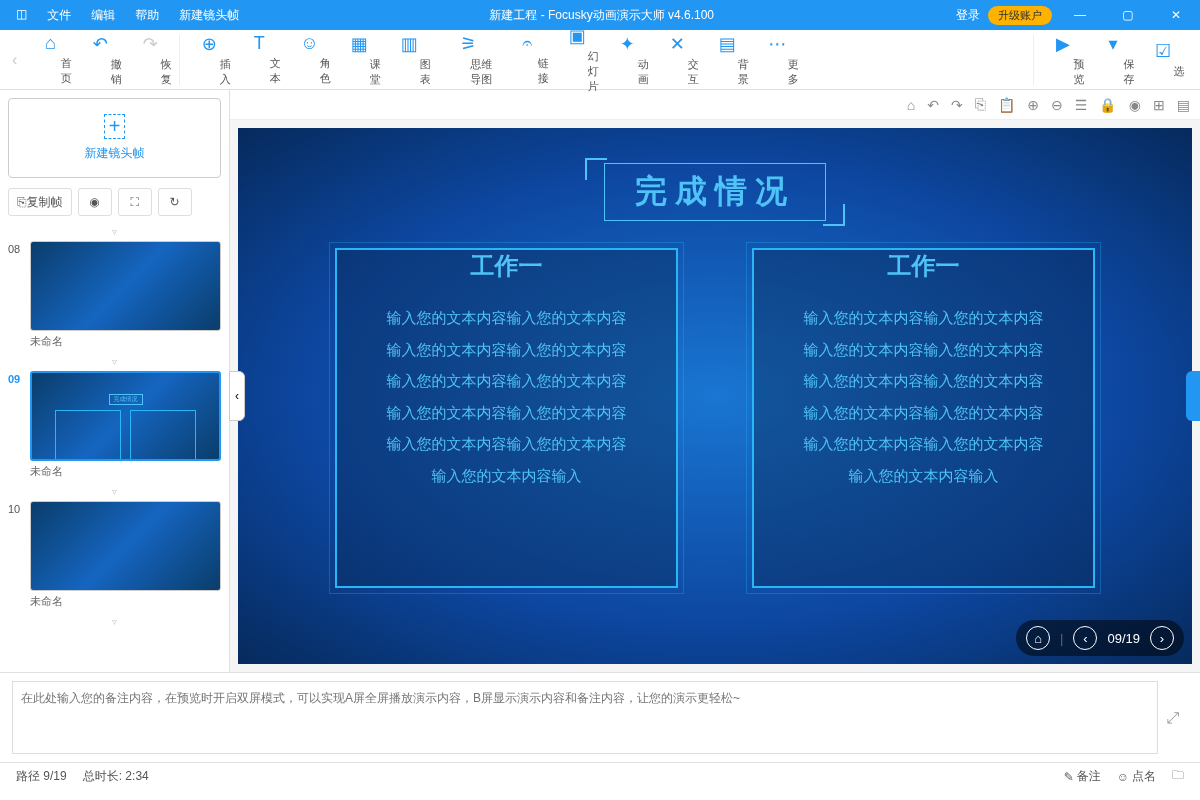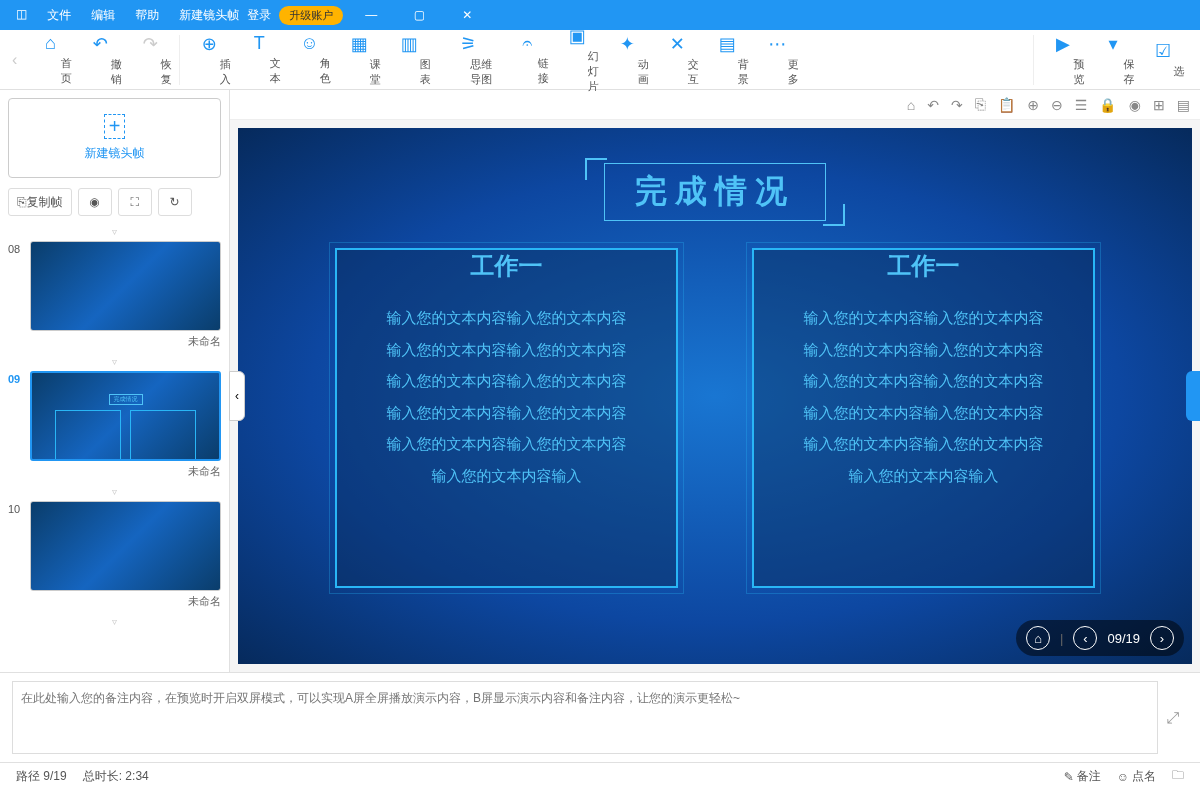--- a/index.html
+++ b/index.html
@@ -23,21 +23,21 @@
 .newframe .plus{font-size:20px;color:#2196f3;border:1px dashed #2196f3;padding:0 4px;margin-bottom:6px;}
 .sideactions{display:flex;gap:6px;margin-bottom:10px;}
 .sidebtn{border:1px solid #ddd;border-radius:3px;padding:4px 8px;font-size:12px;display:flex;align-items:center;justify-content:center;cursor:pointer;color:#555;}
 .sidebtn.sq{width:34px;height:28px;}
 .sep{text-align:center;color:#ccc;font-size:10px;margin:4px 0;}
 .thumbrow{display:flex;align-items:flex-start;gap:4px;margin-bottom:4px;}
 .thumbrow .num{font-size:11px;color:#555;width:18px;padding-top:2px;}
 .thumb{flex:1;}
 .thumb .img{width:100%;height:90px;border:1px solid #ccc;border-radius:3px;background:linear-gradient(135deg,#0a3d6b 0%,#1565c0 50%,#0a3d6b 100%);position:relative;overflow:hidden;}
 .thumb.sel .img{border:2px solid #2196f3;}
-.thumb .name{font-size:11px;color:#666;padding:3px 0;text-align:right;}
+.thumb .name{font-size:11px;color:#666;padding:3px 0;}
 .canvaswrap{flex:1;display:flex;flex-direction:column;position:relative;}
 .canvastools{height:30px;border-bottom:1px solid #eee;display:flex;align-items:center;justify-content:flex-end;padding:0 10px;gap:12px;color:#888;font-size:14px;}
 .canvastools span{cursor:pointer;}
 .canvas{flex:1;background:#f5f5f5;padding:8px;position:relative;}
 .slide{width:100%;height:100%;background:radial-gradient(ellipse at center,#1976d2 0%,#0d47a1 60%,#062a5c 100%);position:relative;overflow:hidden;}
 .slidetitle{position:absolute;top:35px;left:50%;transform:translateX(-50%);color:#4fc3f7;font-size:32px;font-weight:bold;letter-spacing:8px;border:1px solid #4fc3f7;padding:6px 30px;}
 .slidetitle::before,.slidetitle::after{content:'';position:absolute;width:20px;height:20px;border:2px solid #4fc3f7;}
 .slidetitle::before{top:-6px;left:-20px;border-right:none;border-bottom:none;}
 .slidetitle::after{bottom:-6px;right:-20px;border-left:none;border-top:none;}
 .panels{display:flex;justify-content:space-around;position:absolute;top:120px;left:0;right:0;padding:0 60px;}
@@ -66,20 +66,21 @@
 <body>
 
 <div class="titlebar">
   <div class="menus">
     <span>◫</span>
     <span>文件</span>
     <span>编辑</span>
     <span>帮助</span>
     <span>新建镜头帧</span>
   </div>
+  <div class="title">新建工程 - Focusky动画演示大师  v4.6.100</div>
   <div class="right">
     <span>登录</span>
     <span class="upgrade">升级账户</span>
     <span class="winbtn">—</span>
     <span class="winbtn">▢</span>
     <span class="winbtn">✕</span>
   </div>
 </div>
 
 <div class="toolbar">

